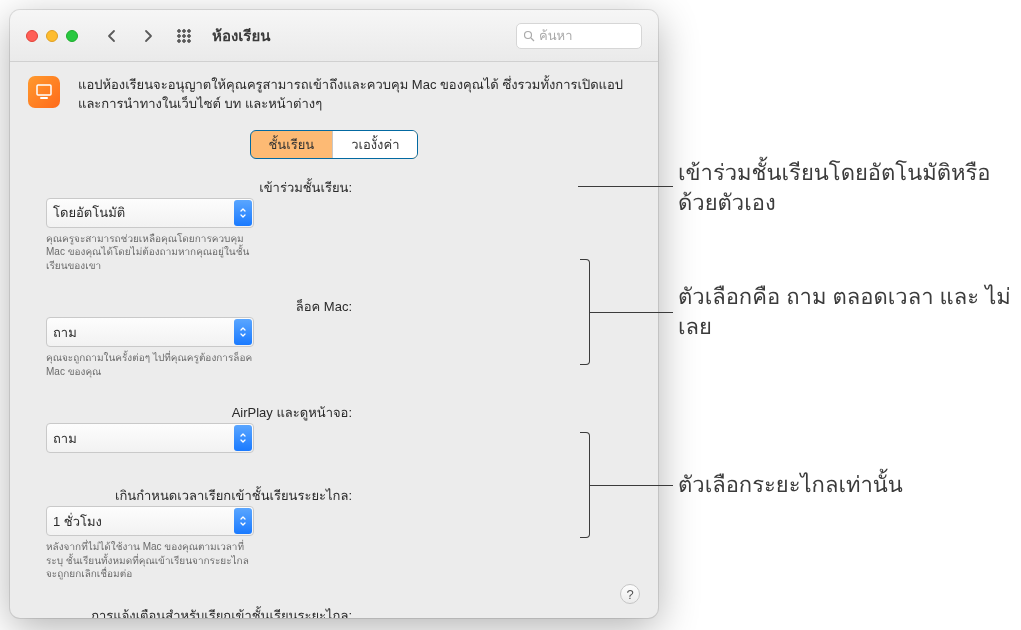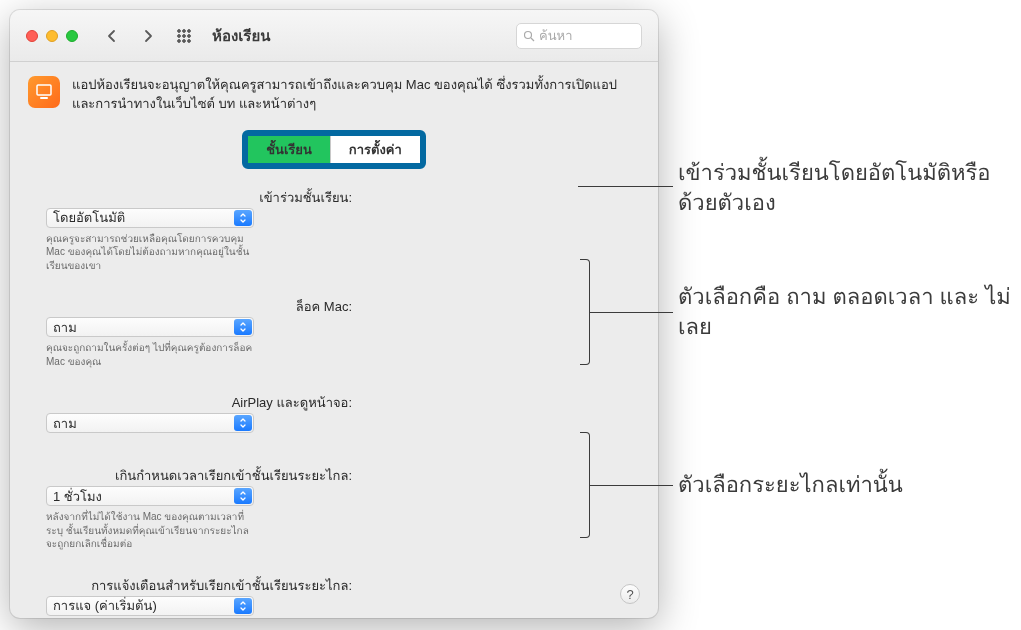--- a/index.html
+++ b/index.html
@@ -60,21 +60,21 @@
       align-items: center;
       padding: 0 6px;
       color: #aaa;
       font-size: 13px;
       gap: 4px;
     }
     .content-header {
       display: flex;
       align-items: flex-start;
       padding: 14px 18px 10px 18px;
-      gap: 12px;
+      gap: 18px;
     }
     .app-icon {
       width: 32px; height: 32px;
       background: linear-gradient(135deg, #ff9a2e, #ff6a1a);
       border-radius: 7px;
       flex-shrink: 0;
       display: flex;
       align-items: center;
       justify-content: center;
     }
@@ -83,25 +83,24 @@
       color: #2a2a2a;
       line-height: 1.45;
     }
     .tabs {
       display: flex;
       justify-content: center;
       margin: 6px 0 14px 0;
     }
     .segmented {
       display: flex;
-      border: 6px solid #0369a1;
+      border: 1px solid #0369a1;
       border-radius: 6px;
       overflow: hidden;
-      background: #22c55e;
-      font-weight: bold;
+      background: #fdba74;
     }
     .seg {
       padding: 3px 18px;
       font-size: 13px;
       color: #333;
       border-right: 1px solid #c8c8c8;
       cursor: default;
     }
     .seg:last-child { border-right: none; }
     .seg.active { background: #fff; }
@@ -119,21 +118,21 @@
       text-align: right;
       padding-right: 10px;
       font-size: 13px;
       color: #2a2a2a;
       padding-top: 4px;
     }
     .control-col {
       width: 208px;
     }
     .select {
-      height: 20px;
+      height: 30px;
       background: linear-gradient(#fdfdfd, #f2f2f2);
       border: 1px solid #c9c9c9;
       border-radius: 4px;
       display: flex;
       align-items: center;
       padding: 0 6px;
       font-size: 13px;
       color: #2a2a2a;
       position: relative;
     }
@@ -237,21 +236,21 @@
           <rect x="3" y="3" width="14" height="10" rx="1" fill="none" stroke="#fff" stroke-width="1.5"></rect>
           <rect x="6" y="15" width="8" height="2" rx="1" fill="#fff"></rect>
         </svg>
     </div>
     <div class="desc">แอปห้องเรียนจะอนุญาตให้คุณครูสามารถเข้าถึงและควบคุม Mac ของคุณได้ ซึ่งรวมทั้งการเปิดแอปและการนำทางในเว็บไซต์ บท และหน้าต่างๆ</div>
   </div>
 
   <div class="tabs">
     <div class="segmented">
       <div class="seg">ชั้นเรียน</div>
-      <div class="seg active">การตั้งค่า</div>
+      <div class="seg active">วเองั้งค่า</div>
     </div>
   </div>
 
   <div class="form">
 
     <div class="row">
       <div class="label">เข้าร่วมชั้นเรียน:</div>
       <div class="control-col">
         <div class="select">
           <span>โดยอัตโนมัติ</span>

